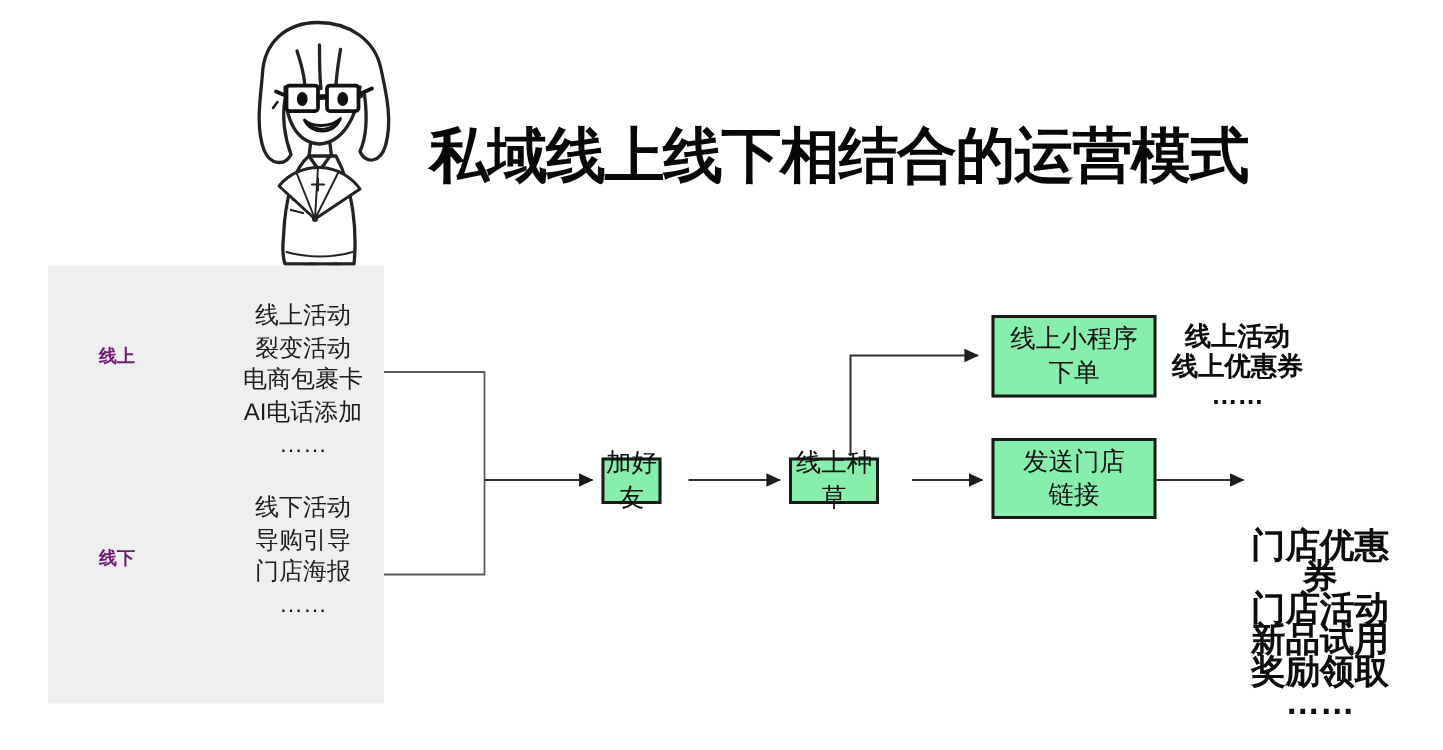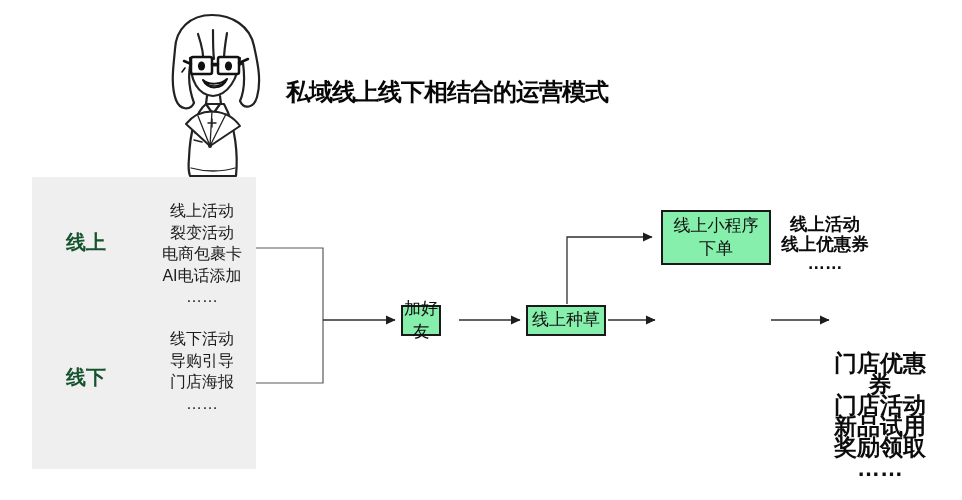--- a/index.html
+++ b/index.html
@@ -2,45 +2,45 @@
 <html><head>
 <meta charset="utf-8">
 <style>
   html,body{margin:0;padding:0;background:#ffffff;}
   .canvas{
     position:relative;width:962px;height:500px;background:#ffffff;
     font-family:"Liberation Sans","DejaVu Sans",sans-serif;overflow:hidden;
   }
   .title{
     position:absolute;left:286px;top:76px;margin:0;
-    font-size:24px;font-weight:900;letter-spacing:-1px;color:#070707;
+    font-size:40px;font-weight:900;letter-spacing:-1px;color:#070707;
   }
   .panel{
     position:absolute;left:32px;top:177px;width:224px;height:292px;
     background:#efefef;
   }
   .panel-label{
-    position:absolute;font-size:20px;font-weight:700;color:#14532d;
+    position:absolute;font-size:12px;font-weight:700;color:#701a75;
   }
   .panel-label.online{left:34px;top:52px;}
   .panel-label.offline{left:34px;top:187px;}
   .panel-list{
     position:absolute;left:100px;width:140px;text-align:center;
     font-size:16px;line-height:21.6px;color:#1c1c1c;white-space:pre-line;
   }
   .panel-list.online-list{top:23px;}
   .panel-list.offline-list{top:151px;}
   .node{
     position:absolute;background:#86efac;border:2px solid #1a1a1a;
     display:flex;align-items:center;justify-content:center;
     text-align:center;font-size:17px;line-height:1.32;color:#101010;
     white-space:pre-line;box-sizing:border-box;
   }
   .node-add{left:401px;top:305px;width:40px;height:31px;}
-  .node-seed{left:526px;top:305px;width:80px;height:31px;}
+  .node-seed{left:526px;top:305px;width:60px;height:31px;}
   .node-mini{left:661px;top:210px;width:110px;height:55px;}
   .node-send{left:661px;top:292px;width:110px;height:54px;}
   .node-store{left:835px;top:293px;width:91px;height:51px;}
   .note{
     position:absolute;text-align:center;font-weight:700;color:#0c0c0c;
     white-space:pre-line;
   }
   .note-top{left:762px;top:215px;width:126px;font-size:17.5px;line-height:19.5px;}
   .note-bottom{left:824px;top:353px;width:112px;font-size:23px;line-height:21px;}
   .connectors{position:absolute;left:0;top:0;pointer-events:none;}
@@ -130,20 +130,22 @@
       <path d="M608,320 H655" marker-end="url(#ah)"></path>
       <path d="M567,304 V237 H652" marker-end="url(#ah)"></path>
       <path d="M771,320 H829" marker-end="url(#ah)"></path>
     </g>
   </svg>
 
   <div class="node node-add">加好友</div>
   <div class="node node-seed">线上种草</div>
   <div class="node node-mini">线上小程序
 下单</div>
+  <div class="node node-send">发送门店
+链接</div>
 
   <div class="note note-top">线上活动
 线上优惠券
 ……</div>
   <div class="note note-bottom">门店优惠券
 门店活动
 新品试用
 奖励领取
 ……</div>
 

